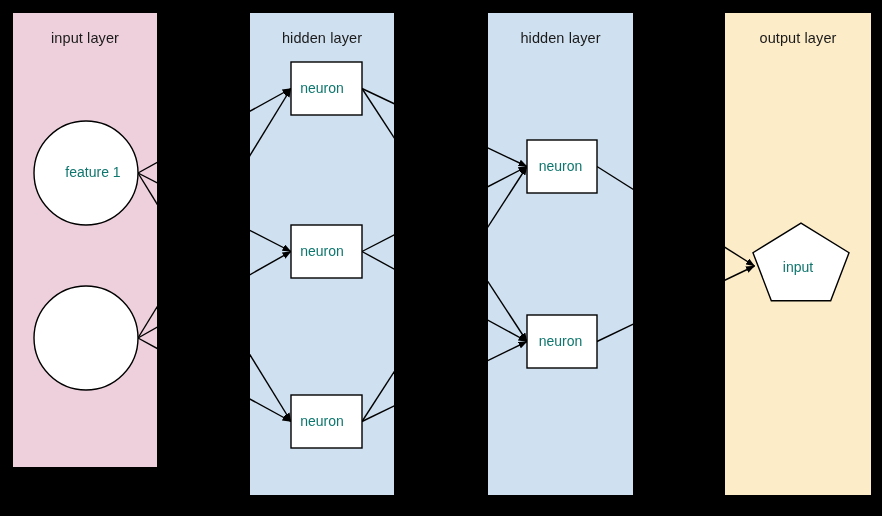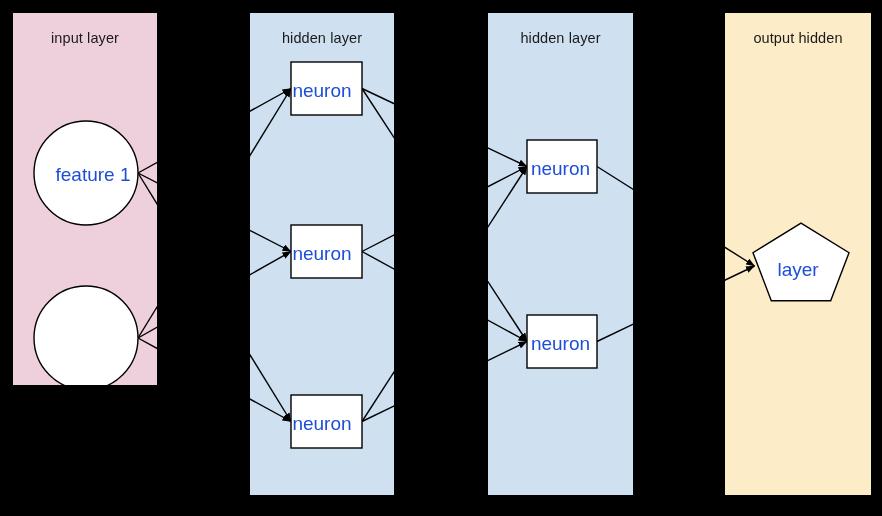--- a/index.html
+++ b/index.html
@@ -3,30 +3,30 @@
 <meta charset="utf-8">
 <style>
   html,body{margin:0;padding:0;background:#000;}
   body{width:882px;height:516px;overflow:hidden;
        font-family:"Liberation Sans", sans-serif;}
   #stage{position:relative;width:882px;height:516px;background:#000;}
   .panel{position:absolute;overflow:hidden;}
   .panel-title{position:absolute;left:0;width:100%;text-align:center;
        font-size:14.5px;color:#1a1a1a;letter-spacing:.1px;}
   .shape-label{position:absolute;left:0;width:100%;text-align:center;
-       font-size:19px;color:#1d4ed8;pointer-events:none;}
+       font-size:14px;color:#0f766e;pointer-events:none;}
   svg{position:absolute;left:0;top:0;overflow:visible;}
   .edge{stroke:#000;stroke-width:1.4px;fill:none;}
   .node{fill:#fff;stroke:#000;stroke-width:1.4px;}
 </style>
 </head>
 <body>
 
 <div id="stage">
-    <div class="panel" style="left: 13px; top: 13px; width: 144px; height: 372px; background: rgb(238, 208, 221);">
+    <div class="panel" style="left: 13px; top: 13px; width: 144px; height: 454px; background: rgb(238, 208, 221);">
       <svg width="882" height="516" style="left: -13px; top: -13px;">
         <defs>
           <marker id="arrow-input" markerWidth="9" markerHeight="7" refX="8.5" refY="3.5" orient="auto" markerUnits="userSpaceOnUse">
             <path d="M0,0 L9,3.5 L0,7 z" fill="#000000"></path>
           </marker>
         </defs>
         <line x1="138" y1="173" x2="291" y2="88.5" class="edge"></line>
         <line x1="138" y1="173" x2="291" y2="251.5" class="edge"></line>
         <line x1="138" y1="173" x2="291" y2="421.5" class="edge"></line>
         <line x1="138" y1="338" x2="291" y2="88.5" class="edge"></line>
@@ -92,16 +92,16 @@
       <svg width="882" height="516" style="left: -725px; top: -13px;">
         <defs>
           <marker id="arrow-output" markerWidth="9" markerHeight="7" refX="8.5" refY="3.5" orient="auto" markerUnits="userSpaceOnUse">
             <path d="M0,0 L9,3.5 L0,7 z" fill="#000000"></path>
           </marker>
         </defs>
         <line x1="597" y1="166.5" x2="754.5" y2="266" class="edge" marker-end="url(#arrow-output)"></line>
         <line x1="597" y1="341.5" x2="754.5" y2="266" class="edge" marker-end="url(#arrow-output)"></line>
         <polygon points="801.00,223.07 849.03,252.73 830.68,300.73 771.32,300.73 752.97,252.73" class="node"></polygon>
       </svg>
-      <div class="panel-title" style="top: 17px;">output hidden</div>
-      <div class="shape-label" style="top: 246px;">layer</div>
+      <div class="panel-title" style="top: 17px;">output layer</div>
+      <div class="shape-label" style="top: 246px;">input</div>
     </div>
   </div>
 
 </body></html>

